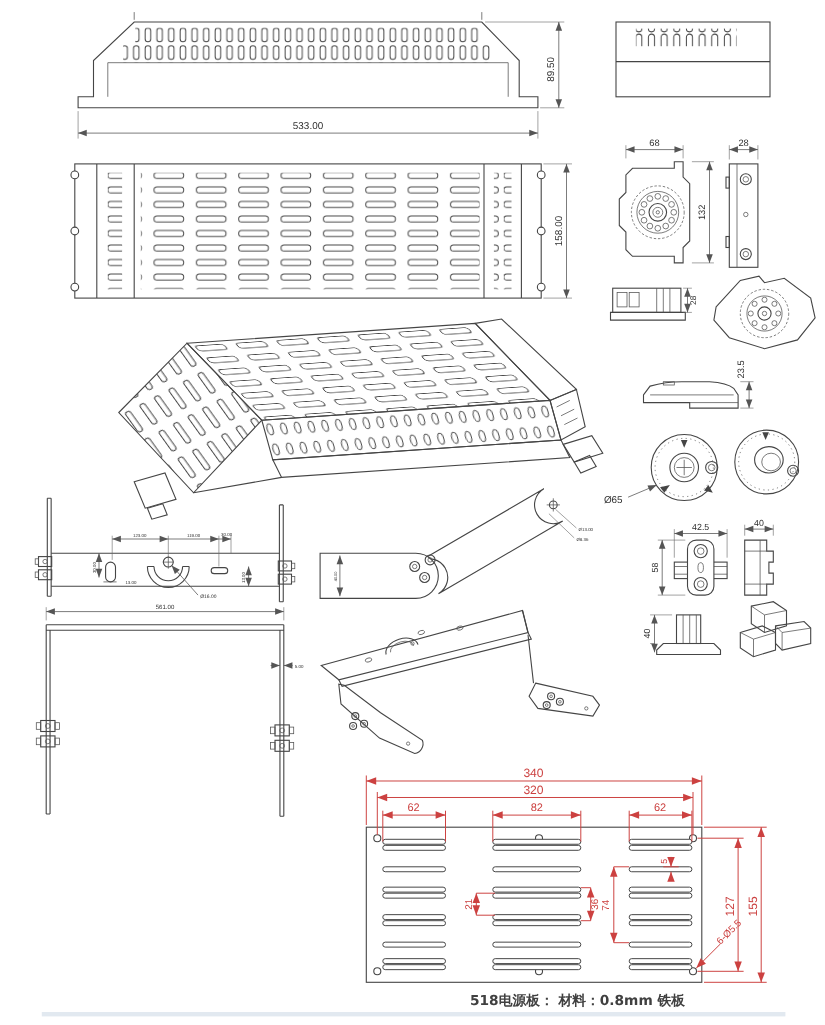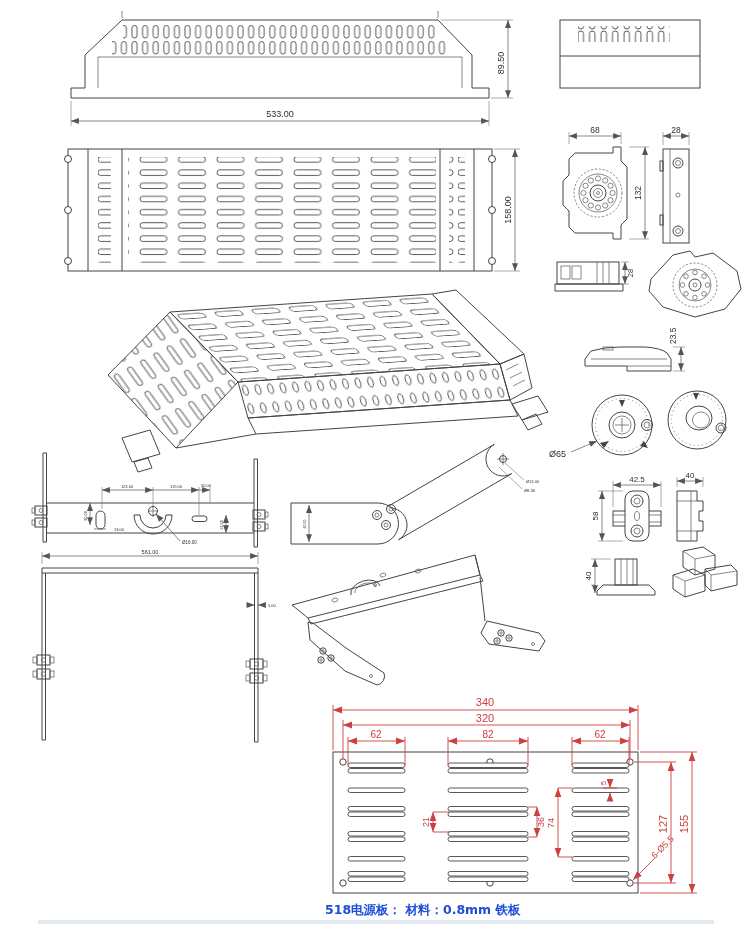--- a/index.html
+++ b/index.html
@@ -12,21 +12,21 @@
 .lnf{fill:#fff;stroke:#454545;stroke-width:1}
 .sl{fill:#fff;stroke:#454545;stroke-width:.9}
 .thin{fill:none;stroke:#555;stroke-width:.7}
 .ext{fill:none;stroke:#666;stroke-width:.55}
 .dim{fill:none;stroke:#555;stroke-width:.7}
 .dt{fill:#2f2f2f}
 .red{fill:none;stroke:#cc4140;stroke-width:.9}
 .rt{fill:#cc4140}
 #watermark{color:#3a66e0;font-family:"DejaVu Serif",serif;font-weight:bold;
   font-size:21px;letter-spacing:1px;white-space:nowrap}
-#caption{color:#1d4ed8;font-weight:bold;font-size:12.5px;
+#caption{color:#404040;font-weight:bold;font-size:12.5px;text-align:center;
   font-family:"DejaVu Sans",sans-serif;white-space:nowrap}
 #bottom-band{background:#dde5ed;opacity:.85}
 </style>
 </head>
 <body>
 
 <div class="abs" id="canvas" style="left:0;top:0;width:750px;height:900px">
 
 <svg width="0" height="0">
 <defs>

